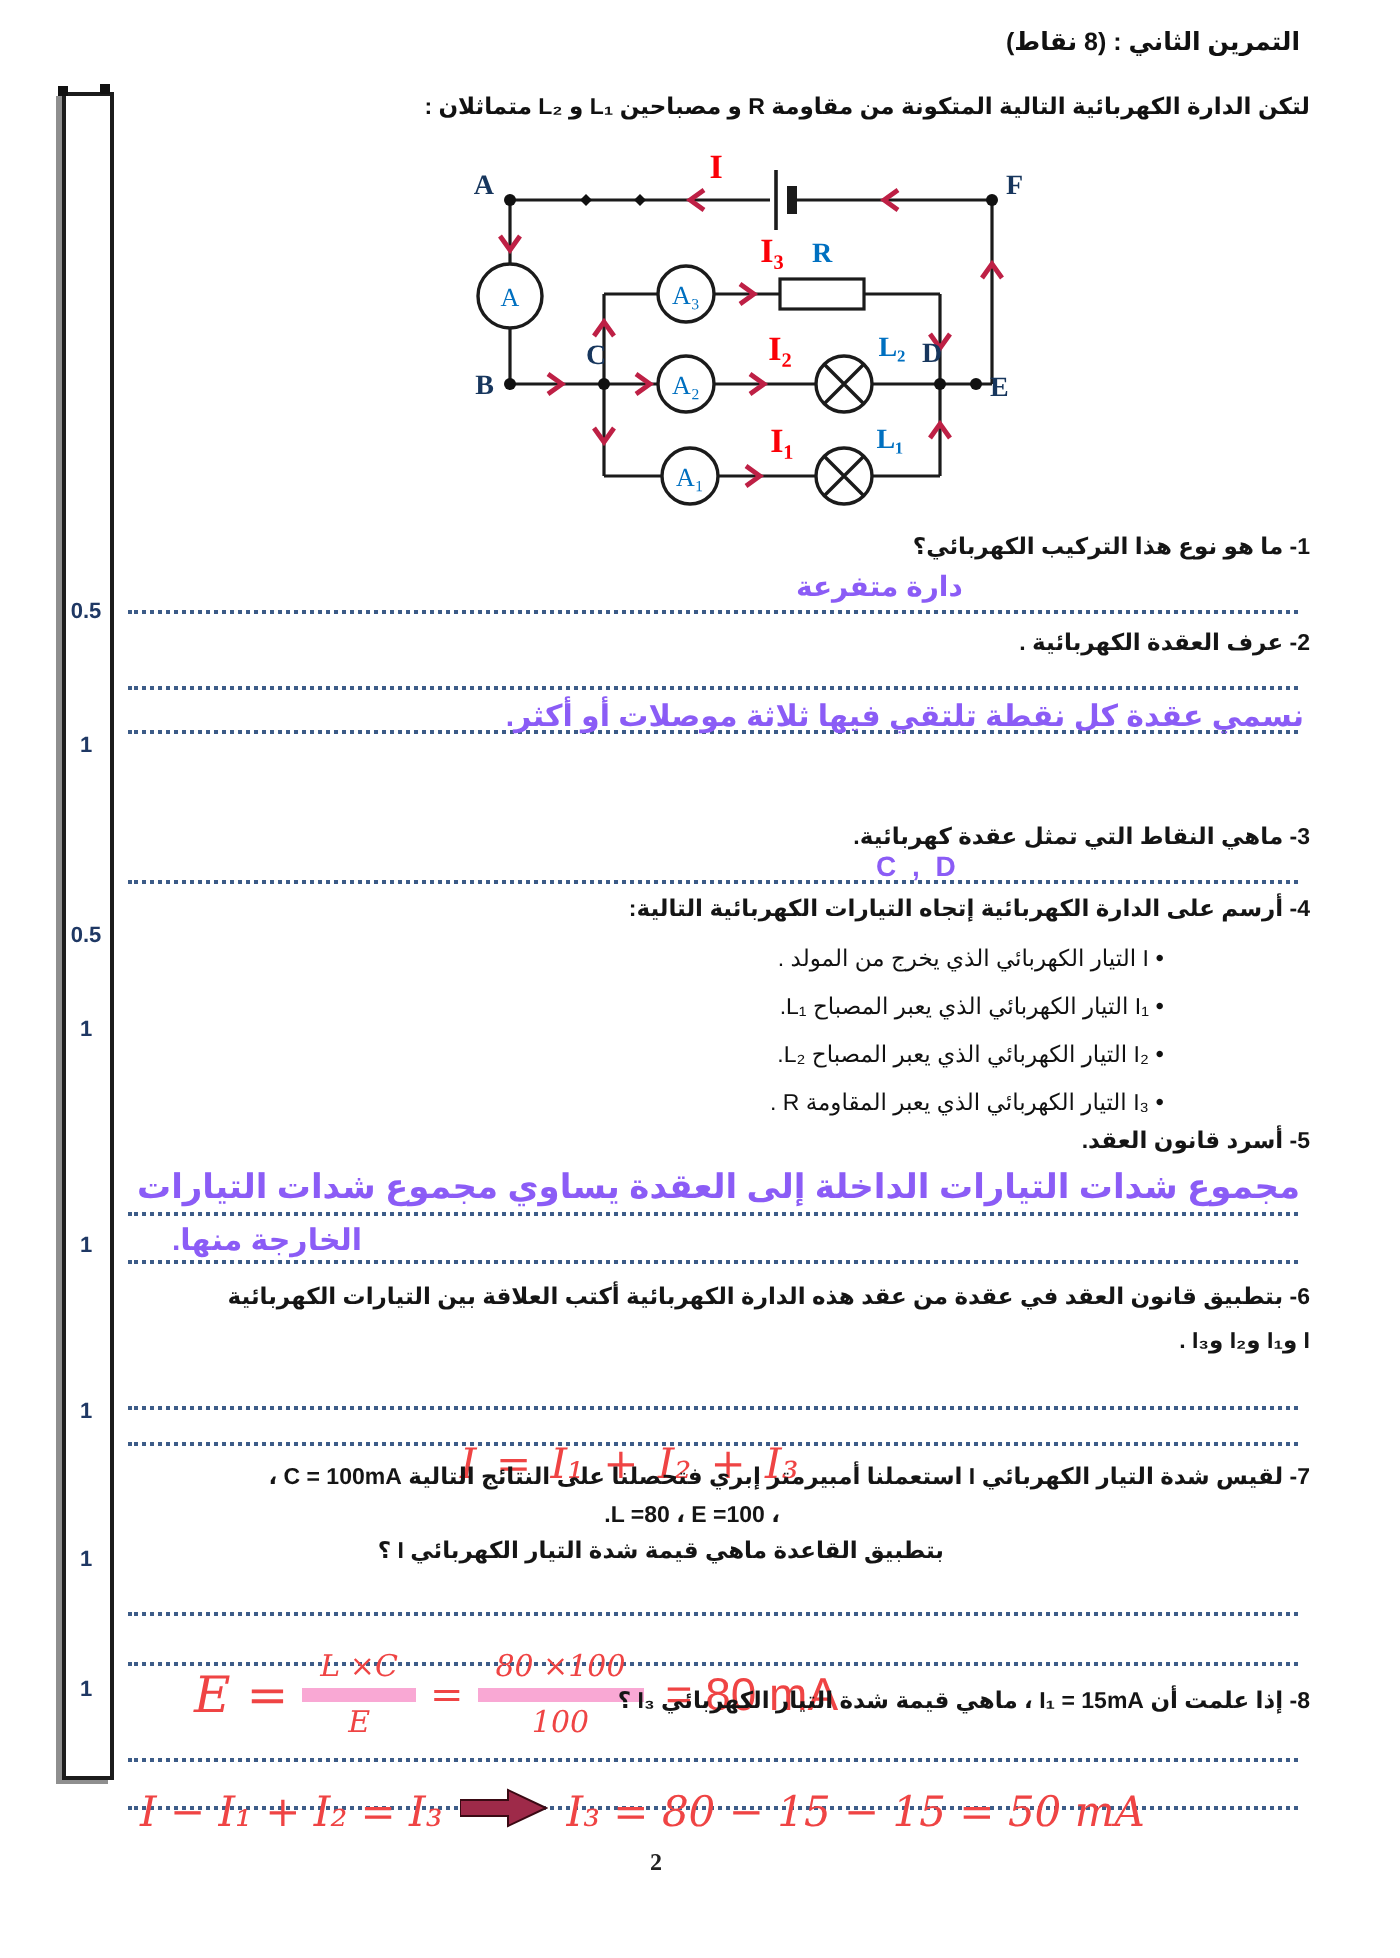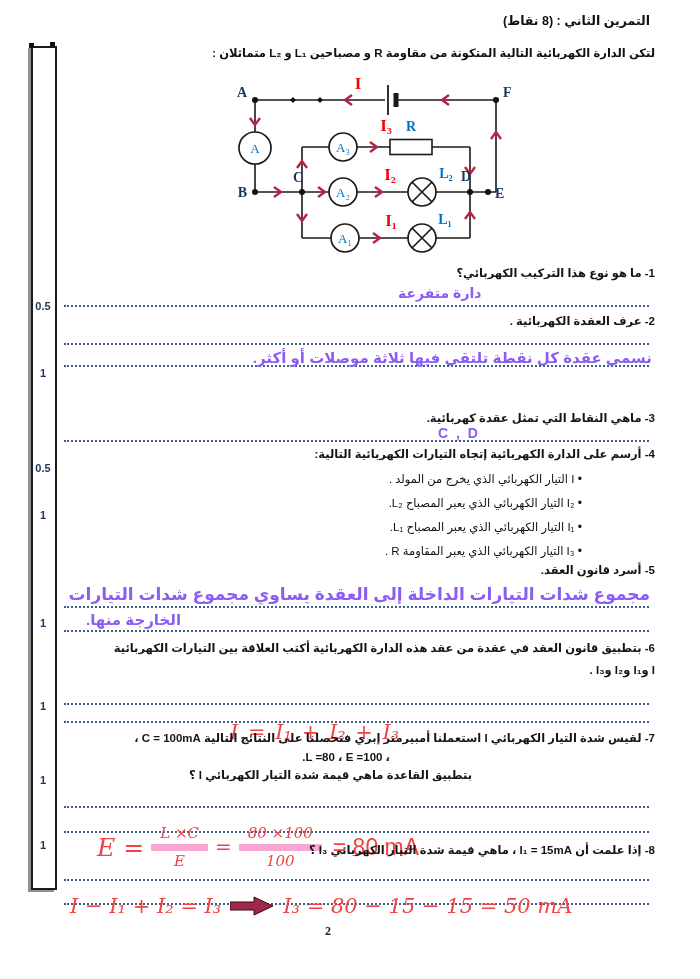--- a/index.html
+++ b/index.html
@@ -23,21 +23,21 @@
   .formula{position:absolute;color:#ef4444;font-family:"DejaVu Serif","Liberation Serif",serif;
            font-style:italic;white-space:nowrap;margin-top:36px;}
   .f6{left:230px;top:684px;font-size:21px;word-spacing:3px;}
   .f7{left:97px;top:788px;display:flex;align-items:center;gap:7px;}
   .f7 .big{font-size:25px;}
   .f7 .mid{font-size:20px;}
   .frac{display:inline-flex;flex-direction:column;align-items:center;font-size:15px;line-height:1.25;}
   .frac .num{padding:0 9px 1px 9px;border-bottom:7px solid #f9a8d4;}
   .frac .den{padding-top:1px;}
   .f7 .res{font-size:23px;font-style:normal;font-family:"Liberation Sans",sans-serif;margin-left:4px;}
-  .f8{left:70px;top:858px;display:flex;align-items:center;gap:9px;font-size:21px;}
+  .f8{left:70px;top:858px;display:flex;gap:9px;font-size:21px;}
   
   svg text{font-family:"Liberation Serif","DejaVu Serif",serif;}
   .nodeL{font-size:14px;font-weight:bold;fill:#17365D;}
   .meterL{font-size:13px;fill:#0070C0;}
   .compL{font-size:14px;font-weight:bold;fill:#0070C0;}
   .curL{font-size:17px;font-weight:bold;fill:#fb0007;}
   .pagenum{position:absolute;left:325px;top:924px;font-size:12px;font-weight:bold;
            font-family:"Liberation Serif",serif;color:#222;}
   .title{position:absolute;right:50px;top:13px;font-size:12.5px;font-weight:bold;white-space:nowrap;}
   .intro{position:absolute;right:45px;top:46px;font-size:11.5px;font-weight:bold;white-space:nowrap;}
@@ -144,22 +144,22 @@
 
   <div class="q" style="top:314px;" dir="rtl">2- عرف العقدة الكهربائية .</div>
   <div class="red-hand" style="right:48px;top:349px;font-size:15px;" dir="rtl">نسمي عقدة كل نقطة تلتقي فيها ثلاثة موصلات أو أكثر.</div>
 
   <div class="q" style="top:411px;" dir="rtl">3- ماهي النقاط التي تمثل عقدة كهربائية.</div>
   <div class="red-hand" style="left:438px;top:425px;font-size:14px;letter-spacing:2px;">C , D</div>
 
   <div class="q" style="top:447px;" dir="rtl">4- أرسم على الدارة الكهربائية إتجاه التيارات الكهربائية التالية:</div>
   <div class="blist">
     <div class="bi">I التيار الكهربائي الذي يخرج من المولد .</div>
+    <div class="bi">I₁ التيار الكهربائي الذي يعبر المصباح L₁.</div>
     <div class="bi">I₂ التيار الكهربائي الذي يعبر المصباح L₂.</div>
-    <div class="bi">I₁ التيار الكهربائي الذي يعبر المصباح L₁.</div>
     <div class="bi">I₃ التيار الكهربائي الذي يعبر المقاومة R .</div>
   </div>
 
   <div class="q" style="top:563px;" dir="rtl">5- أسرد قانون العقد.</div>
   <div class="red-hand" style="right:50px;top:584px;font-size:17px;" dir="rtl">مجموع شدات التيارات الداخلة إلى العقدة يساوي مجموع شدات التيارات</div>
   <div class="red-hand" style="left:86px;top:611px;font-size:15px;" dir="rtl">الخارجة منها.</div>
 
   <div class="q" style="top:641px;" dir="rtl">6- بتطبيق قانون العقد في عقدة من عقد هذه الدارة الكهربائية أكتب العلاقة بين التيارات الكهربائية</div>
   <div class="q" style="top:663px;" dir="rtl">I وI₁ وI₂ وI₃ .</div>
   <div class="formula f6">I = I₁ + I₂ + I₃</div>

